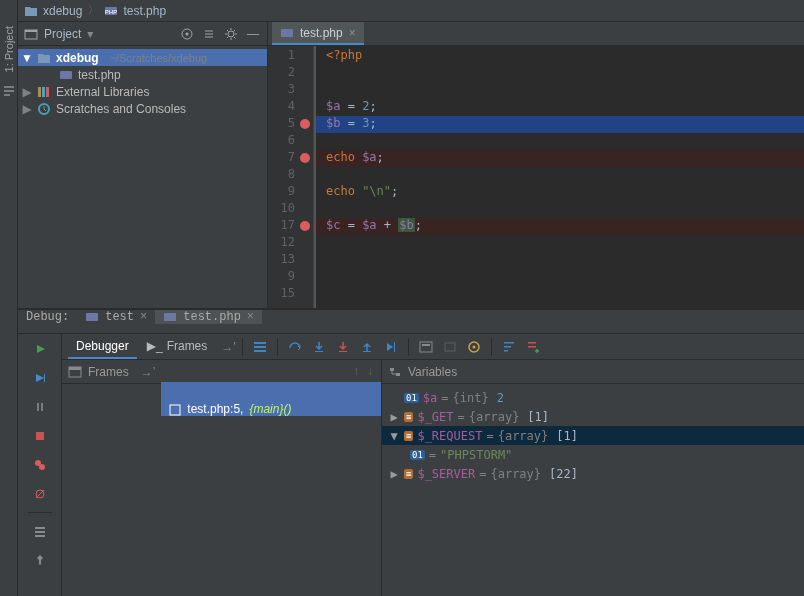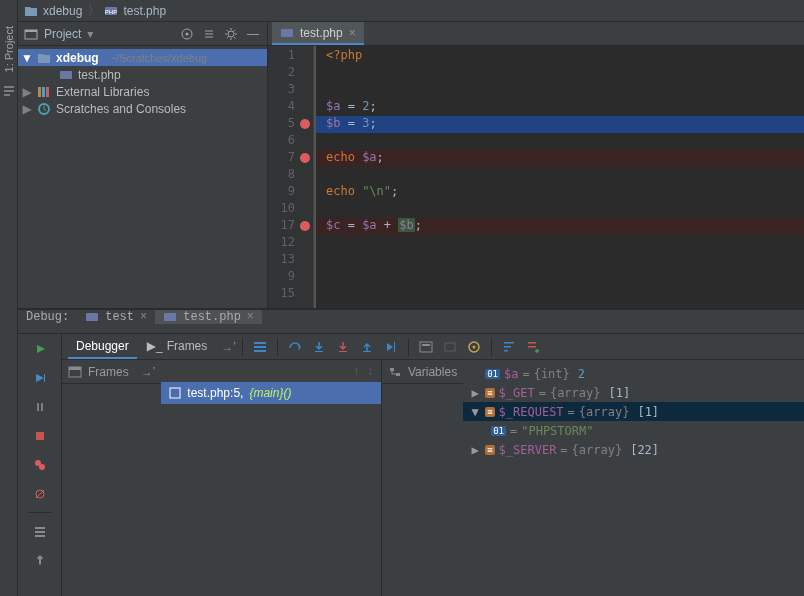--- a/index.html
+++ b/index.html
@@ -152,26 +152,26 @@
     display:flex; flex-direction:row;
   }
   .frames-hdr, .vars-hdr {
     height:24px; display:flex; align-items:center; padding:0 6px;
     border-bottom:1px solid #292b2c; color:#9a9a9a; gap:6px;
   }
   .frames-hdr .spacer, .vars-hdr .spacer { flex:1; }
   .frames-body { flex:1; background:#3c3f41; overflow:hidden; }
   .frames-body .nav { height:22px; display:flex; justify-content:flex-end; align-items:center; padding-right:8px; gap:8px; color:#606060; }
   .frame-row {
-    height:22px; display:flex; align-items:center; gap:6px;
+    height:34px; display:flex; align-items:flex-end; gap:6px;
     padding:0 8px; background:#4b6eaf; color:#fff;
   }
   .frame-row .ital { font-style:italic; color:#bef264; }
 
-  .vars { flex:1; display:flex; flex-direction:row; }
+  .vars { flex:1; display:flex; flex-direction:column; }
   .vars-body { flex:1; background:#3c3f41; padding:4px 0; font-family:"Menlo","Consolas",monospace; font-size:12px; }
   .vrow { height:19px; display:flex; align-items:center; gap:4px; padding-left:6px; }
   .vrow.sel { background:#0d293e; }
   .vexp { width:12px; text-align:center; color:#9a9a9a; }
   .vbadge {
     font-size:9px; padding:0 2px; border-radius:2px;
     background:#2d6099; color:#fff;
   }
   .vbadge.arr { background:#b06d35; }
   .vname { color:#a35f9a; }

